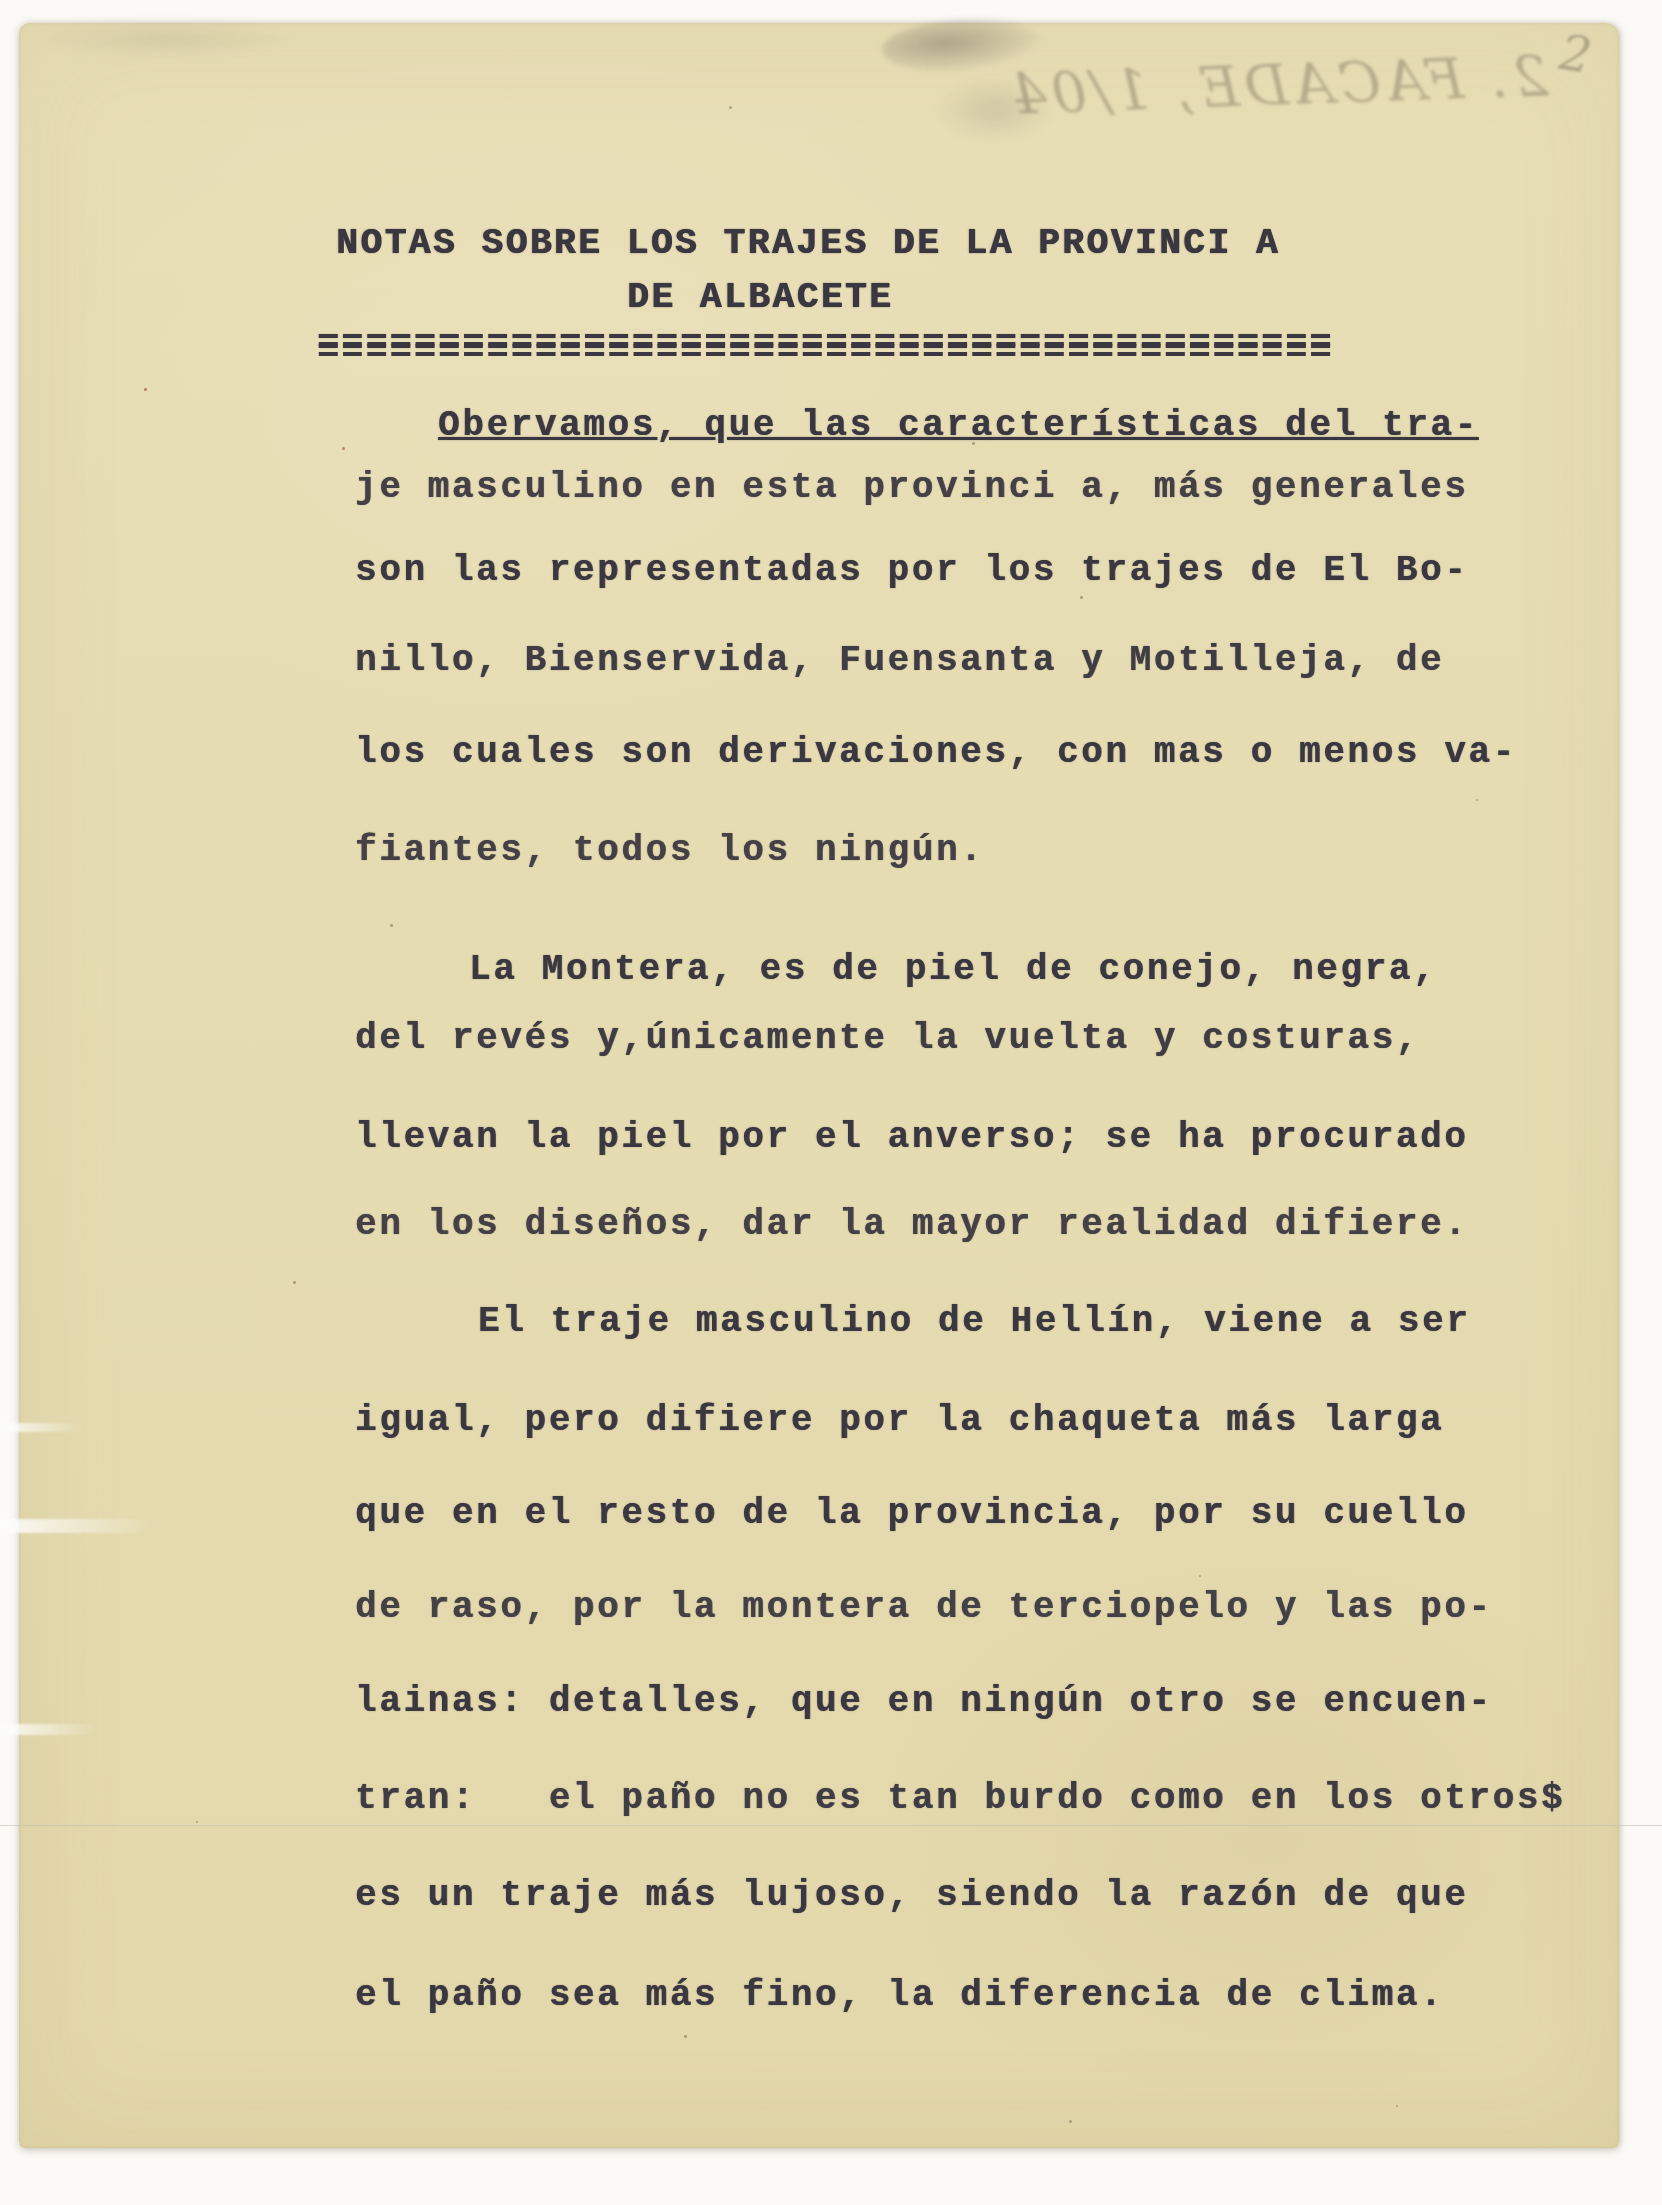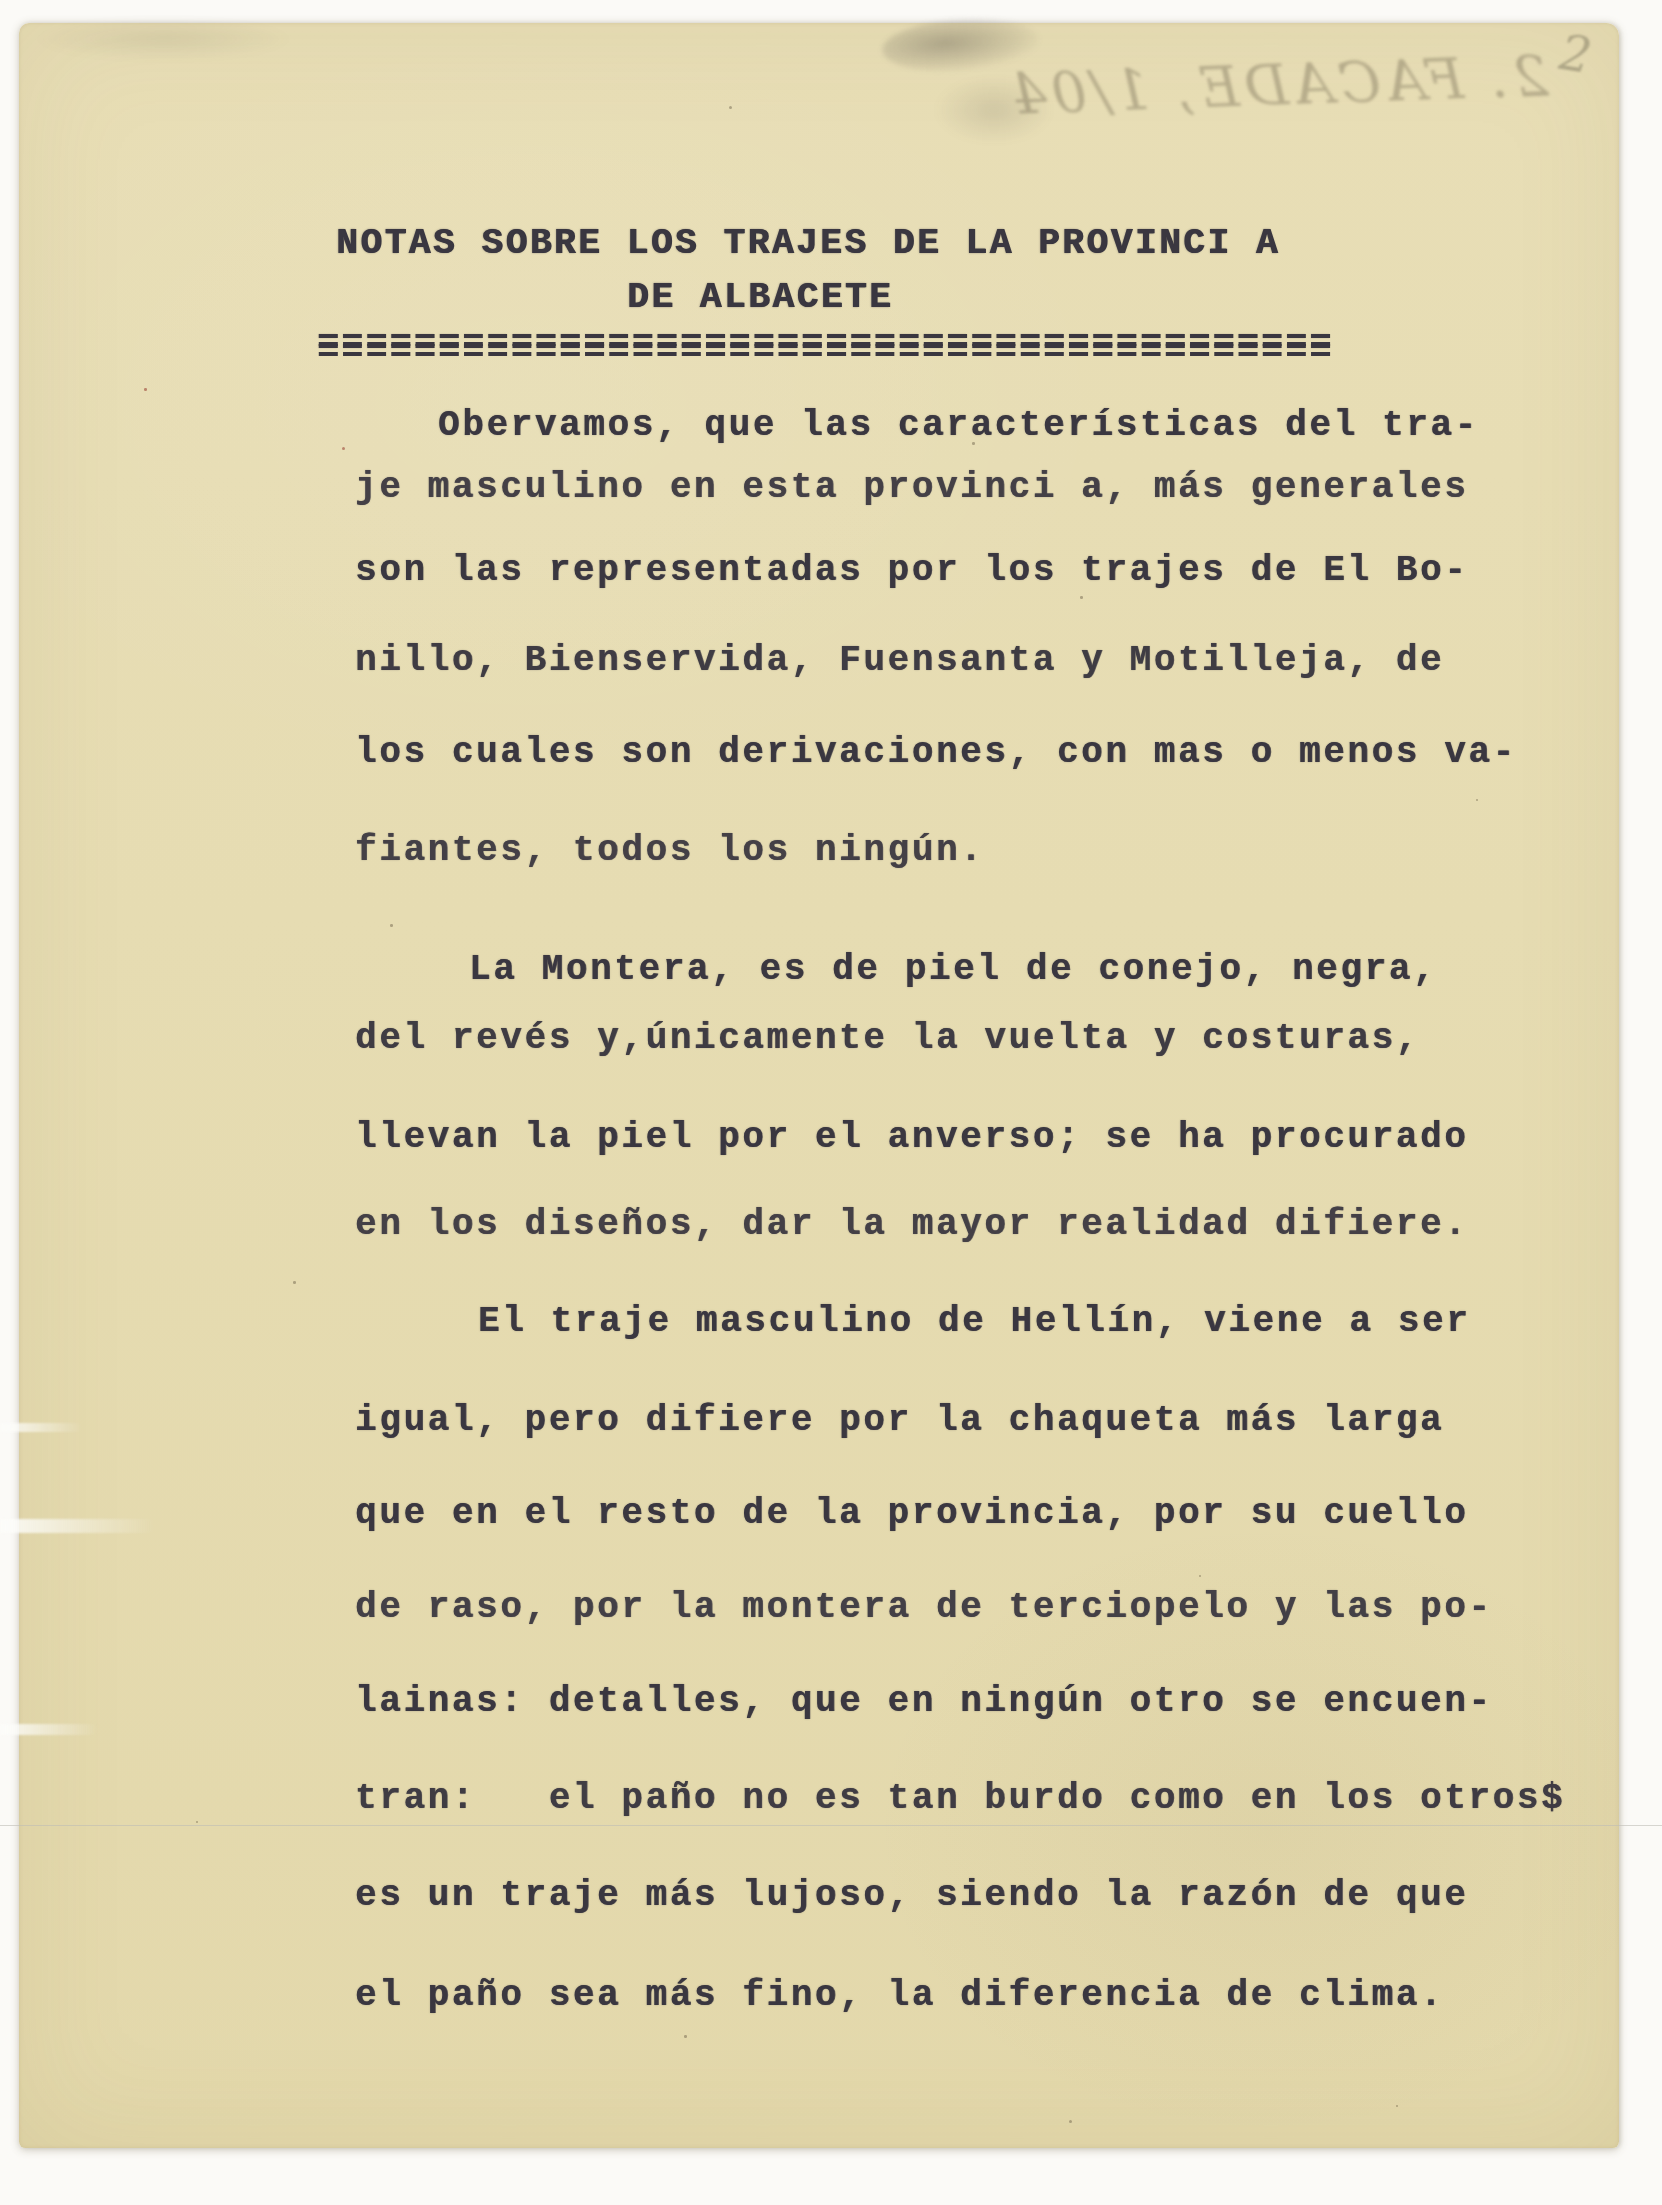--- a/index.html
+++ b/index.html
@@ -41,21 +41,21 @@
     filter:blur(0.3px);
   }
   .title-1{left:336px;top:223px;}
   .title-2{left:627px;top:277px;}
   .title-1,.title-2{text-shadow:1px 0 0 currentColor,0 0 1.9px rgba(50,45,55,.5);}
   .rule{
     left:317px;top:324px;
     text-shadow:0 7.6px 0 currentColor,0.9px 0 0 currentColor,0.9px 7.6px 0 currentColor,0 0 1.3px rgba(50,45,55,.4);
   }
   
-  .ln1 {left:438px;top:405px;}
+  .ln1 {left:438px;top:405px;text-decoration:underline;}
   .ln2 {left:355px;top:467px;}
   .ln3 {left:355px;top:550px;}
   .ln4 {left:355px;top:640px;}
   .ln5 {left:355px;top:732px;}
   .ln6 {left:355px;top:830px;}
   .ln7 {left:469px;top:919px;margin-top:30px;}
   .ln8 {left:355px;top:1018px;}
   .ln9 {left:355px;top:1117px;}
   .ln10{left:355px;top:1204px;}
   .ln11{left:478px;top:1301px;}

